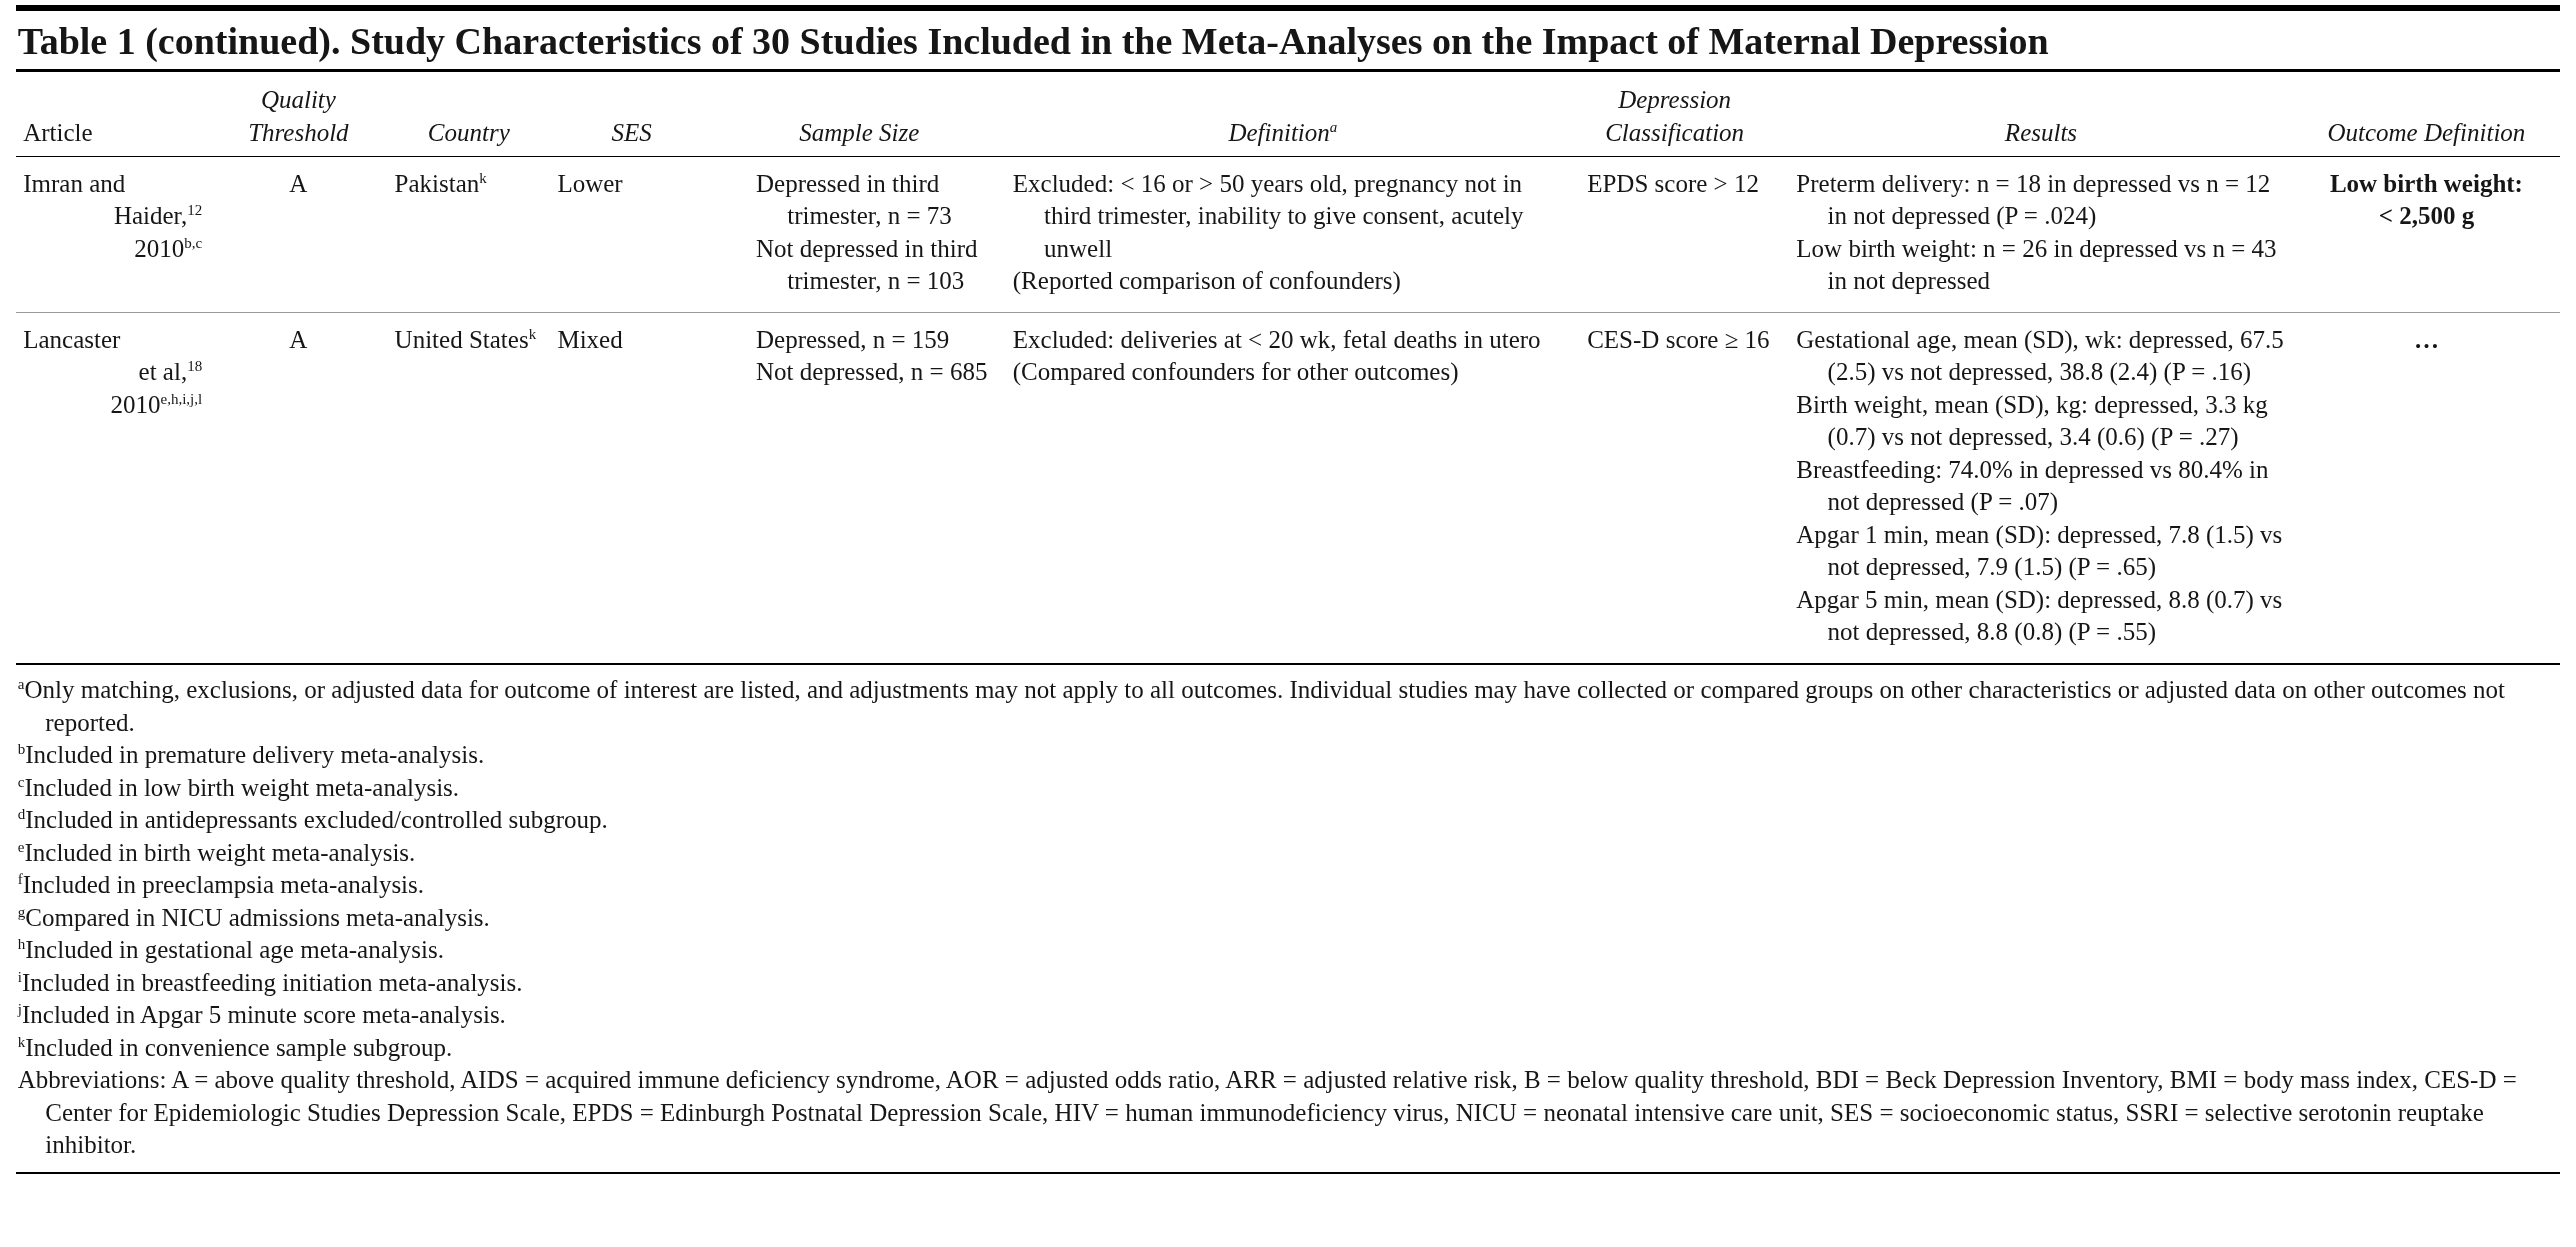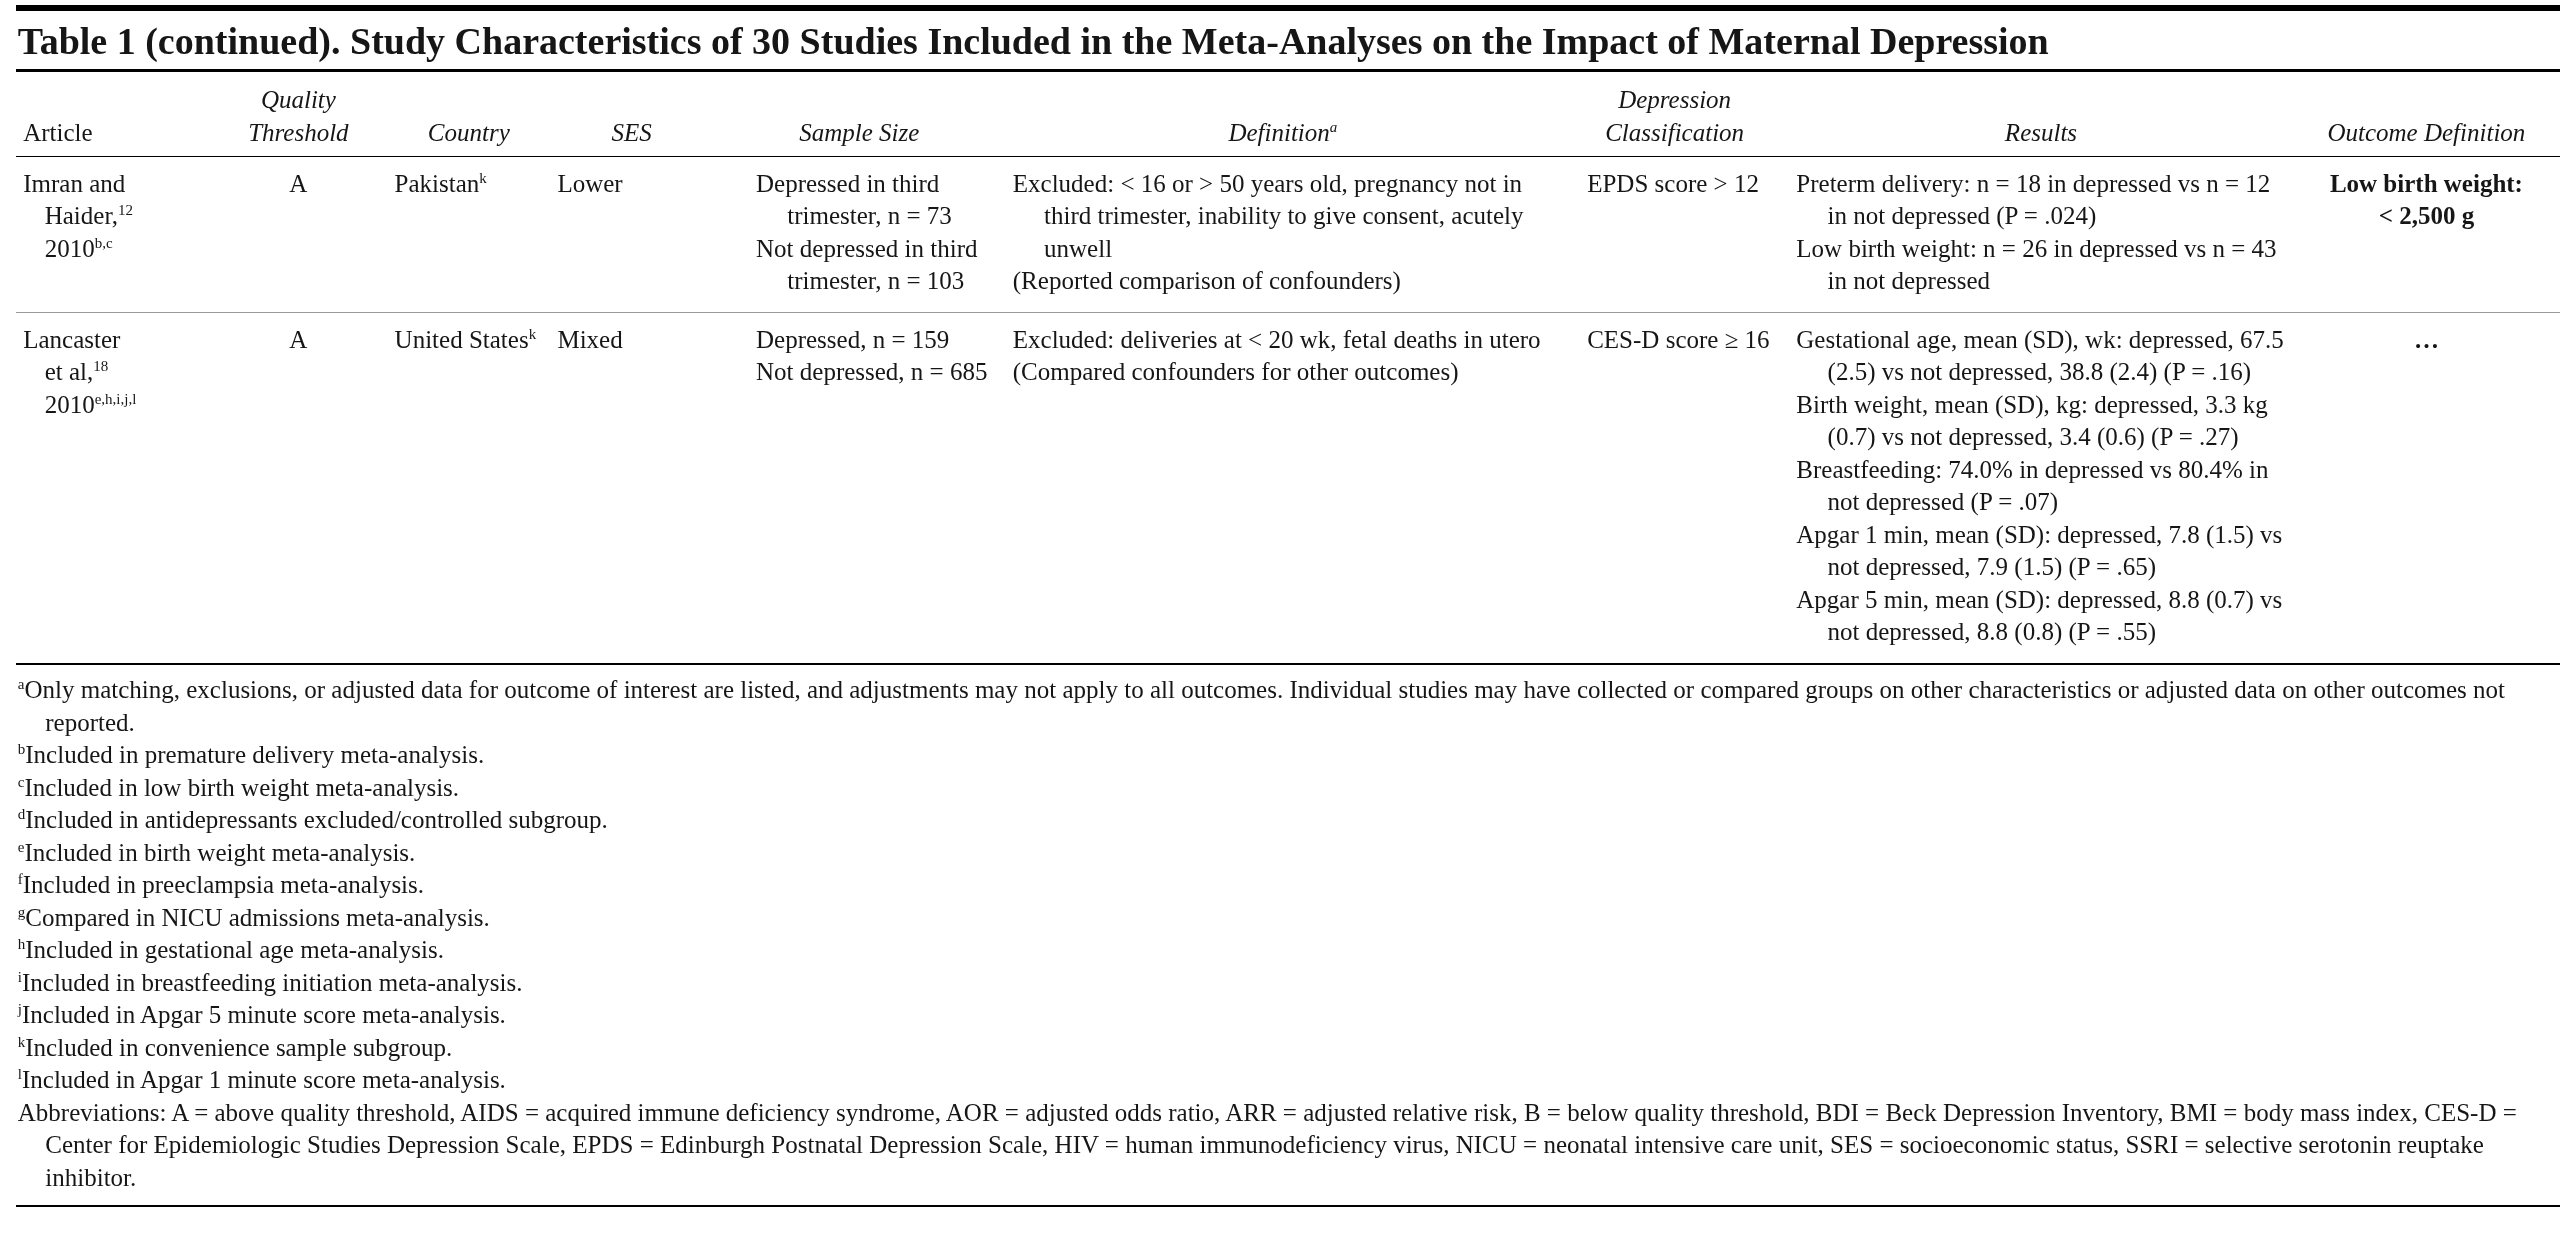--- a/index.html
+++ b/index.html
@@ -51,21 +51,21 @@
     vertical-align: super;
     line-height: 0;
   }
 
   .hang {
     margin: 0;
     padding-left: 1.25em;
     text-indent: -1.25em;
   }
   .cell-line { white-space: nowrap; }
-  .indent { padding-left: 21.5px; }
+  .indent { padding-left: 21.5px; text-align: right; }
 
   .sample-cell { padding-left: 43px; margin-top: 36px; }
   .depression-cell { padding-left: 27px; }
   .outcome-cell { text-align: center; font-weight: bold; }
   .quality-cell { text-align: center; }
 
   .footnotes { padding: 9px 1.8px 3.6px 1.8px; }
   .footnote {
     margin: 0;
     padding-left: 1.1em;
@@ -187,20 +187,19 @@
     <p class="footnote"><sup>b</sup><span>Included in premature delivery meta-analysis.</span></p>
     <p class="footnote"><sup>c</sup><span>Included in low birth weight meta-analysis.</span></p>
     <p class="footnote"><sup>d</sup><span>Included in antidepressants excluded/controlled subgroup.</span></p>
     <p class="footnote"><sup>e</sup><span>Included in birth weight meta-analysis.</span></p>
     <p class="footnote"><sup>f</sup><span>Included in preeclampsia meta-analysis.</span></p>
     <p class="footnote"><sup>g</sup><span>Compared in NICU admissions meta-analysis.</span></p>
     <p class="footnote"><sup>h</sup><span>Included in gestational age meta-analysis.</span></p>
     <p class="footnote"><sup>i</sup><span>Included in breastfeeding initiation meta-analysis.</span></p>
     <p class="footnote"><sup>j</sup><span>Included in Apgar 5 minute score meta-analysis.</span></p>
     <p class="footnote"><sup>k</sup><span>Included in convenience sample subgroup.</span></p>
-    <p class="footnote"><sup>l</sup><span>Included in Apgar 1 minute score meta-analysis.</span></p>
     <p class="footnote"><sup></sup><span>Abbreviations: A = above quality threshold, AIDS = acquired immune deficiency syndrome, AOR = adjusted odds ratio, ARR = adjusted relative risk, B = below quality threshold, BDI = Beck Depression Inventory, BMI = body mass index, CES-D = Center for Epidemiologic Studies Depression Scale, EPDS = Edinburgh Postnatal Depression Scale, HIV = human immunodeficiency virus, NICU = neonatal intensive care unit, SES = socioeconomic status, SSRI = selective serotonin reuptake inhibitor.</span></p>
   </div>
 
   <div class="rule rule-bottom"></div>
 
 </div>
 
 
 </body></html>

